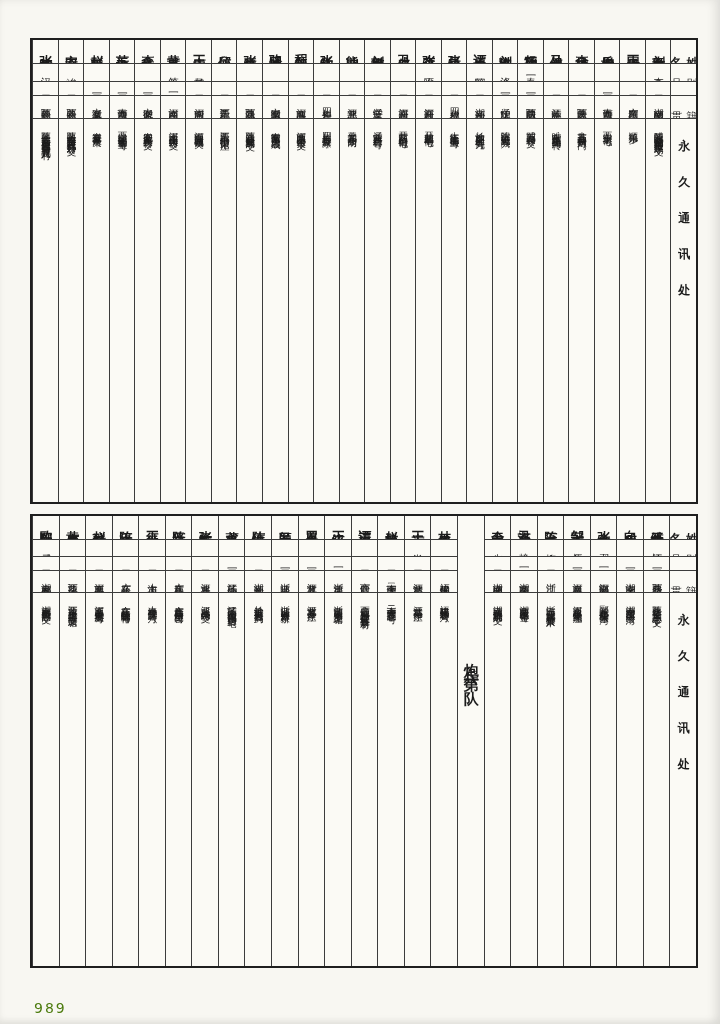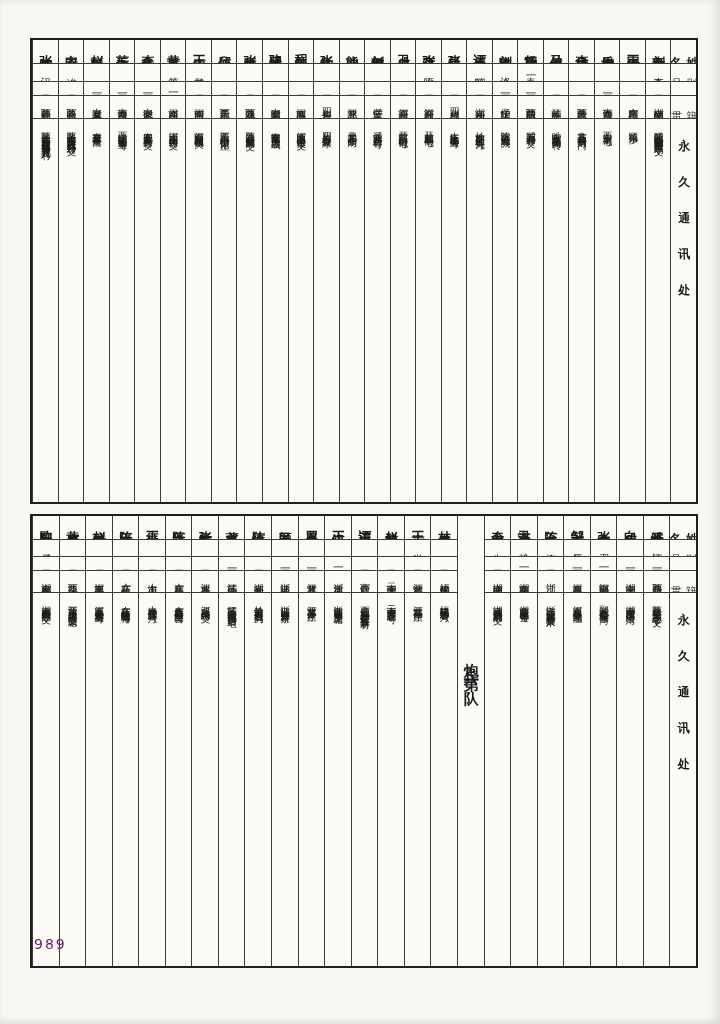--- a/index.html
+++ b/index.html
@@ -59,23 +59,23 @@
   .h-native{font-size:11px;letter-spacing:22px;padding-top:6px;}
   .h-address{font-size:12px;letter-spacing:36px;padding-top:10px;font-weight:bold;}
   .section-col{justify-content:flex-start;}
   .section-label{
     font-size:15px;font-weight:bold;
     letter-spacing:7px;
     padding-top:135px;
     margin:0 auto;
   }
   .page-number{
-    position:absolute;left:34px;top:936px;
+    position:absolute;left:34px;top:1000px;
     font-family:"DejaVu Sans", sans-serif;
-    font-size:14px;letter-spacing:2px;color:#701a75;
+    font-size:14px;letter-spacing:2px;color:#4d7c0f;
   }
 </style>
 </head>
 <body>
 
 <div class="page">
   <div class="table table-top">
       <div class="col header-col">
         <div class="cell cell-name">
           <span class="vtext h-name">姓名</span>

